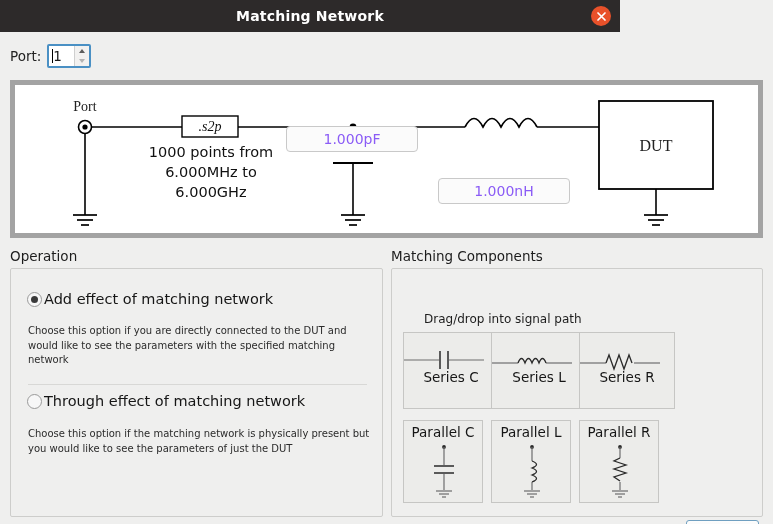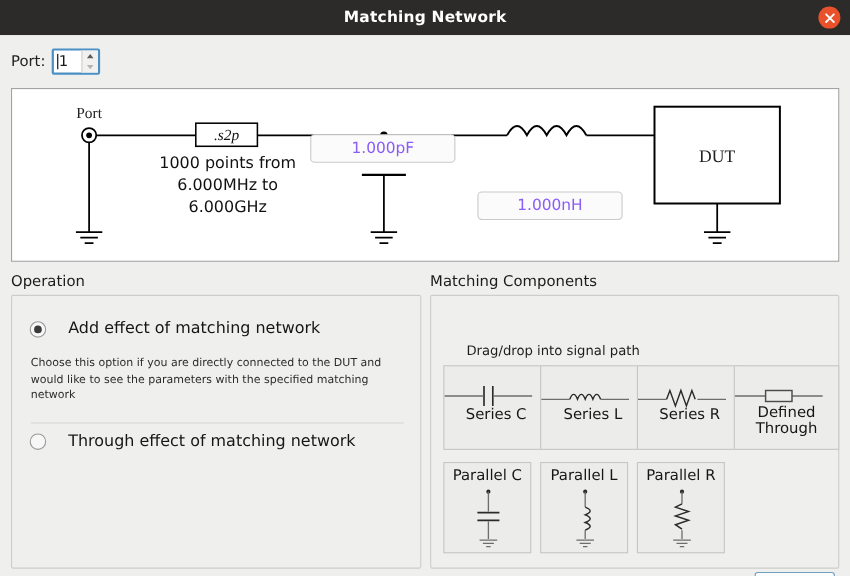--- a/index.html
+++ b/index.html
@@ -6,21 +6,21 @@
   html, body {
     margin: 0; padding: 0;
     width: 773px; height: 524px;
     overflow: hidden;
     font-family: "DejaVu Sans", "Liberation Sans", sans-serif;
     background: #efefee;
   }
 
   
   #titlebar {
-    position: absolute; left: 0; top: 0; width: 773px; height: 32px;
+    position: absolute; left: 0; top: 0; width: 620px; height: 32px;
     background: #2d2a2a;
     display: flex; align-items: center; justify-content: center;
   }
   #titlebar .title {
     color: #ffffff; font-size: 14px; font-weight: bold;
     letter-spacing: .2px;
   }
   #close-btn {
     position: absolute; right: 9px; top: 6px;
     width: 20px; height: 20px; border-radius: 50%;
@@ -69,21 +69,21 @@
   }
   .arrow-dn {
     width:0;height:0;border-left:3.5px solid transparent;
     border-right:3.5px solid transparent;border-top:4px solid #b4b4b4;
   }
 
   
   #schematic-panel {
     position: absolute; left: 10px; top: 48px;
     width: 753px; height: 158px;
-    background: #ffffff; border: 1px solid #a3a3a3;
+    background: #ffffff; border: 5px solid #a3a3a3;
   }
   #schematic-svg { display:block; }
 
   .sch-txt-serif { font-family: "Liberation Serif", "DejaVu Serif", serif; }
   .sch-txt-sans  { font-family: "DejaVu Sans", "Liberation Sans", sans-serif; }
 
   .valbox {
     position: absolute;
     border: 1px solid #c9c9c9; border-radius: 4px;
     background: #fbfbfb;
@@ -103,21 +103,21 @@
   }
 
   #op-title { left: 10px; top: 216px; }
   #op-box   { left: 10px; top: 236px; width: 373px; height: 249px; }
 
   #mc-title { left: 391px; top: 216px; }
   #mc-box   { left: 391px; top: 236px; width: 372px; height: 249px; }
 
   
   .radio-row {
-    position: absolute; display: flex; align-items: center; gap: 20px;
+    position: absolute; display: flex; align-items: center; gap: 2px;
   }
   .radio {
     width: 15px; height: 15px; border-radius: 50%;
     border: 1px solid #9a9a9a; background: #f7f7f7;
     display:flex; align-items:center; justify-content:center;
     flex: 0 0 auto;
   }
   .radio.checked::after {
     content:""; width:7px; height:7px; border-radius:50%;
     background:#3a3a3a;
@@ -272,20 +272,21 @@
       <span class="radio-label">Add effect of matching network</span>
     </div>
     <div class="helper" style="left:17px; top:55px;">Choose this option if you are directly connected to the DUT and would like to see the parameters with the specified matching network</div>
 
     <div class="hr" style="left:17px; top:115px; width:339px;"></div>
 
     <div class="radio-row" style="left:16px; top:124px;">
       <span class="radio"></span>
       <span class="radio-label">Through effect of matching network</span>
     </div>
+    <div class="helper" style="left:17px; top:158px;">Choose this option if the matching network is physically present but you would like to see the parameters of just the DUT</div>
   </div>
 
   <div class="group-title" id="mc-title">Matching Components</div>
   <div class="group-box" id="mc-box"></div>
 
   <div id="dragdrop-label">Drag/drop into signal path</div>
 
   <div class="tile tile-r1" id="tile-series-c">
     <svg width="80" height="40" viewBox="0 0 80 40">
       <g stroke="#6d6d6d" stroke-width="1.2" fill="none">
@@ -315,33 +316,20 @@
     <svg width="80" height="40" viewBox="0 0 80 40">
       <g stroke="#6d6d6d" stroke-width="1.2" fill="none">
         <line x1="0" y1="30" x2="26" y2="30"></line>
         <line x1="54" y1="30" x2="80" y2="30"></line>
       </g>
       <polyline points="26,30 29,22 34,36 39,22 44,36 49,22 52,30" stroke="#2a2a2a" stroke-width="1.3" fill="none"></polyline>
     </svg>
     <div class="tile-label">Series R</div>
   </div>
 
-  <div class="tile tile-r1" id="tile-defined">
-    <svg width="80" height="40" viewBox="0 0 80 40">
-      <g stroke="#6d6d6d" stroke-width="1.2" fill="none">
-        <line x1="0" y1="27" x2="28" y2="27"></line>
-        <line x1="52" y1="27" x2="80" y2="27"></line>
-      </g>
-      <rect x="28" y="22" width="24" height="10" fill="#ececea" stroke="#4b4b4b" stroke-width="1.3"></rect>
-    </svg>
-    <div class="tile-label two-line">
-      <div>Defined</div>
-      <div>Through</div>
-    </div>
-  </div>
 
   <div class="tile tile-r2" id="tile-parallel-c">
     <div class="tile-label">Parallel C</div>
     <svg width="80" height="60" viewBox="0 0 80 60" style="top:23px;">
       <circle cx="40" cy="3" r="1.9" fill="#2a2a2a"></circle>
       <g stroke="#6d6d6d" stroke-width="1.2">
         <line x1="40" y1="3" x2="40" y2="21"></line>
         <line x1="40" y1="30" x2="40" y2="46"></line>
       </g>
       <g stroke="#2a2a2a" stroke-width="1.5">

